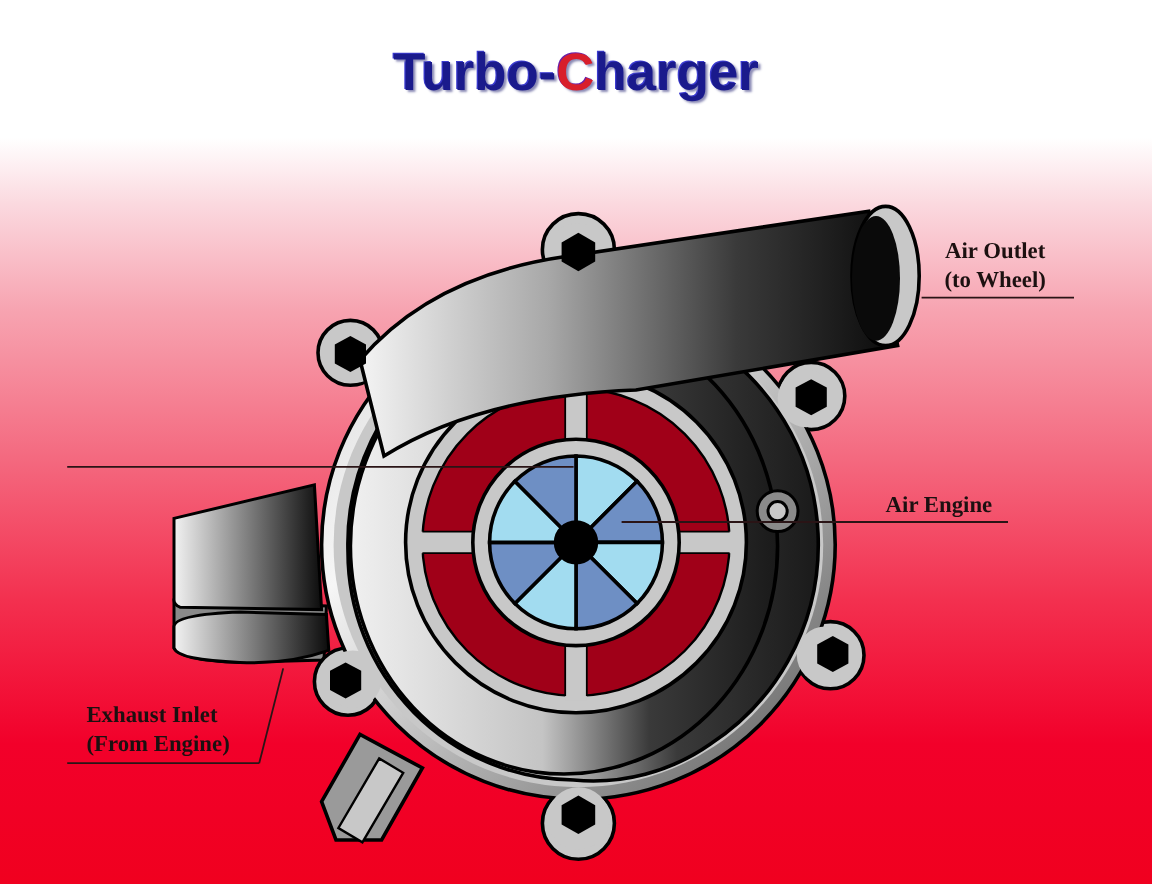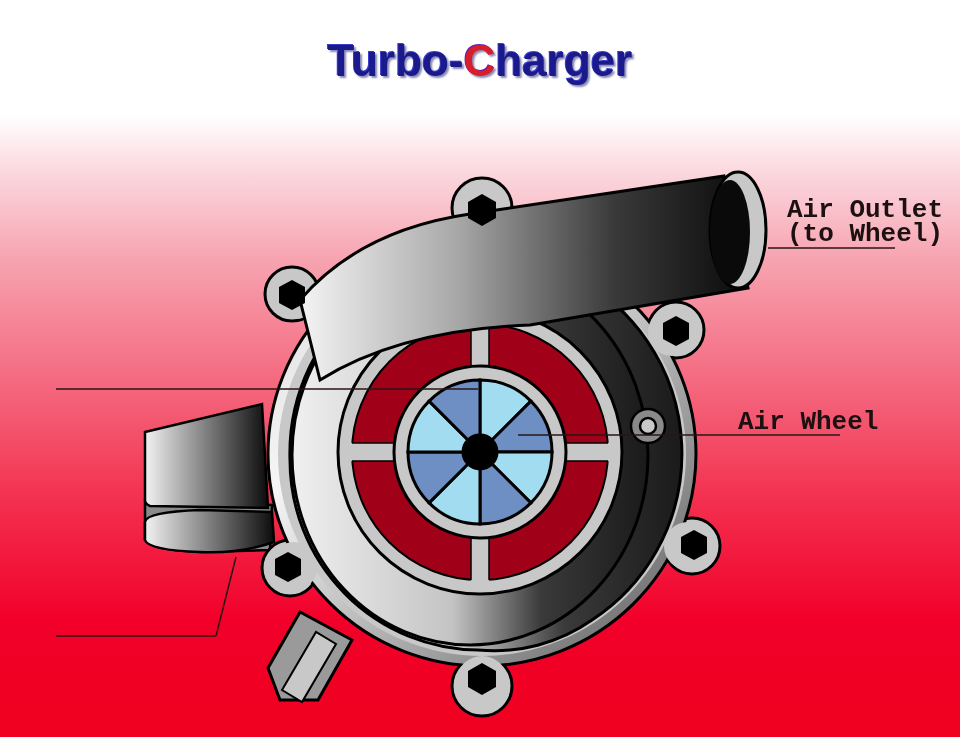--- a/index.html
+++ b/index.html
@@ -10,22 +10,22 @@
   }
   .title {
     position: absolute; left: 0; top: 36px; width: 960px; text-align: center;
     font-family: "Liberation Sans", sans-serif; font-weight: bold; font-size: 44px;
     color: #1a1a8c; letter-spacing: 0px;
     text-shadow: 2px 2px 2px #8a8ab5, -1px -1px 0 #3b3bd0;
   }
   .title .accent { color: #d81e2a; text-shadow: 2px 2px 2px #8a8ab5, -1px -1px 0 #6a1fa8; }
   .diagram { position: absolute; left: 0; top: 0; }
   .label {
-    position: absolute; font-family: Liberation Mono, monospace; font-weight: bold;
-    font-size: 26px; color: #1c1010; line-height: 24px; white-space: nowrap;
+    position: absolute; font-family: Liberation Serif, serif; font-weight: bold;
+    font-size: 19px; color: #1c1010; line-height: 24px; white-space: nowrap;
   }
 </style>
 </head>
 <body>
 
 <div class="canvas">
 
   <div class="title"><span>Turbo-</span><span class="accent">C</span><span>harger</span></div>
 
   <svg class="diagram" width="960" height="737" viewBox="0 0 960 737">
@@ -152,17 +152,21 @@
     <line x1="56" y1="636" x2="216" y2="636" stroke="#2a1416" stroke-width="1.5"></line>
   </svg>
 
   <div class="label" style="left:787px; top:198px;">
     <div style="text-align:center;">Air Outlet</div>
     <div>(to Wheel)</div>
   </div>
 
 
   <div class="label" style="left:738px; top:410px;">
-    <div>Air Wheel</div>
+    <div>Air Engine</div>
   </div>
 
+  <div class="label" style="left:72px; top:585px;">
+    <div>Exhaust Inlet</div>
+    <div>(From Engine)</div>
+  </div>
 
 </div>
 
 </body></html>

